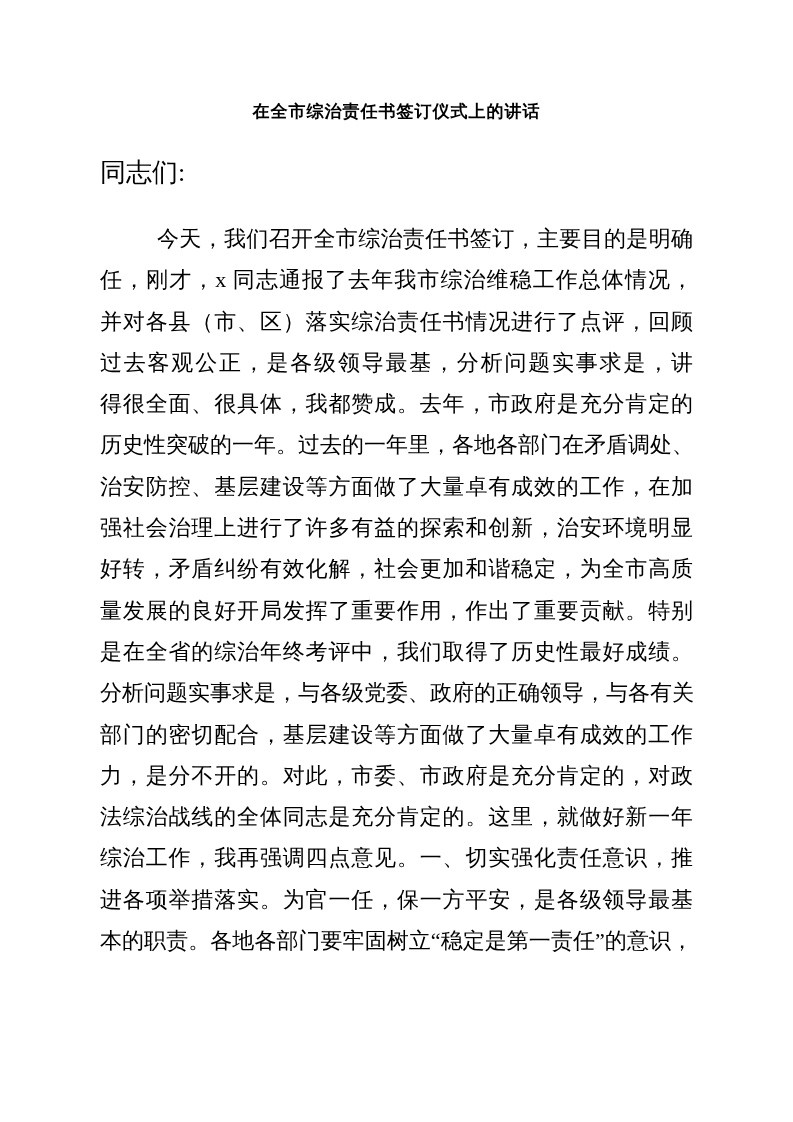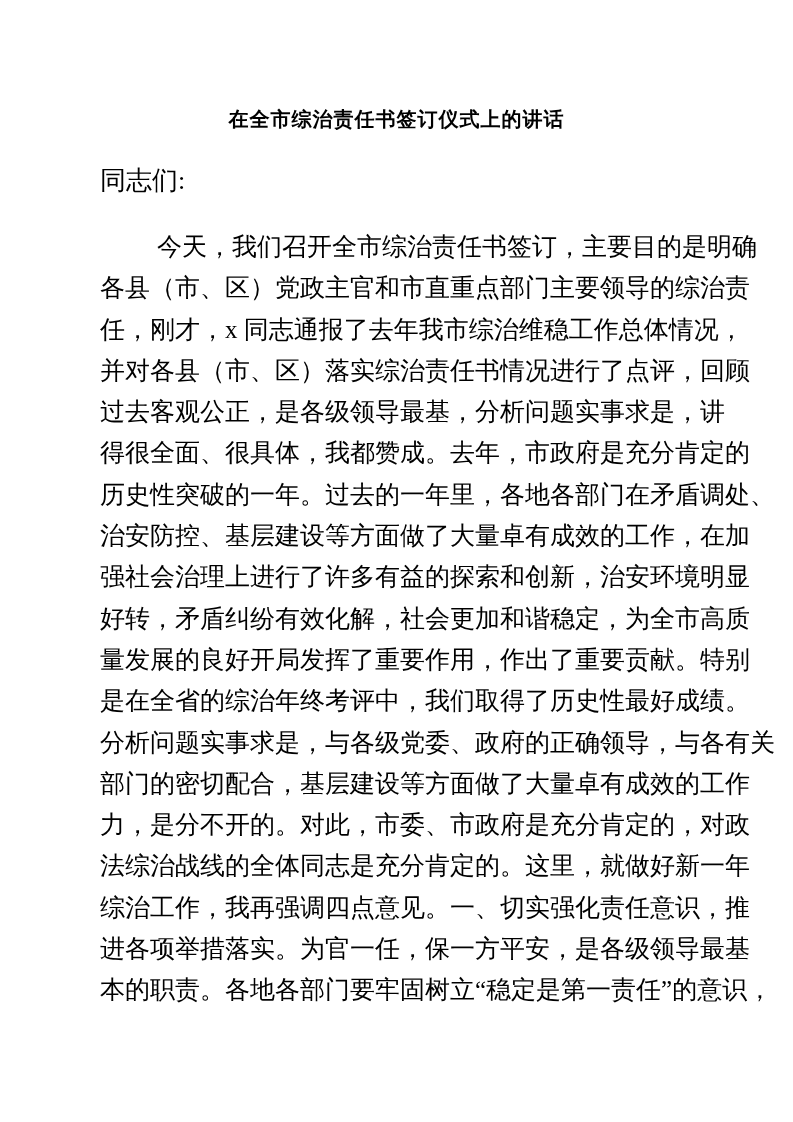--- a/index.html
+++ b/index.html
@@ -16,62 +16,61 @@
     overflow: hidden;
     font-family: "Liberation Serif", "DejaVu Serif", serif;
   }
   .content {
     position: absolute;
     left: 100px;
     top: 85px;
     width: 593px;
   }
   .doc-title {
-    margin: 14px;
-    font-size: 20px;
+    margin: 6px;
+    font-size: 17px;
     font-weight: 700;
     line-height: 41px;
     text-align: center;
     letter-spacing: 1px;
     font-family: "Liberation Sans", "DejaVu Sans", sans-serif;
     color: #000000;
   }
   .salutation {
     margin-top: 20px;
     font-size: 26px;
     line-height: 41px;
     text-align: left;
     color: #000000;
   }
   .paragraph {
     margin-top: 25px;
   }
   .paragraph .text-line {
-    font-size: 25px;
+    font-size: 22px;
     line-height: 41.3px;
     text-align: justify;
     text-align-last: justify;
     text-justify: inter-character;
     white-space: nowrap;
     color: #000000;
   }
   .paragraph .text-line:first-child {
     text-indent: 57px;
   }
 </style>
 </head>
 <body>
 
 <div class="page">
   <div class="content">
     <h1 class="doc-title">在全市综治责任书签订仪式上的讲话</h1>
     <div class="salutation">同志们:</div>
     <div class="paragraph">
         <div class="text-line">今天，我们召开全市综治责任书签订，主要目的是明确</div>
-        <div class="text-line">各县（市、区）党政主官和市直重点部门主要领导的综治责</div>
         <div class="text-line">任，刚才，x 同志通报了去年我市综治维稳工作总体情况，</div>
         <div class="text-line">并对各县（市、区）落实综治责任书情况进行了点评，回顾</div>
         <div class="text-line">过去客观公正，是各级领导最基，分析问题实事求是，讲</div>
         <div class="text-line">得很全面、很具体，我都赞成。去年，市政府是充分肯定的</div>
         <div class="text-line">历史性突破的一年。过去的一年里，各地各部门在矛盾调处、</div>
         <div class="text-line">治安防控、基层建设等方面做了大量卓有成效的工作，在加</div>
         <div class="text-line">强社会治理上进行了许多有益的探索和创新，治安环境明显</div>
         <div class="text-line">好转，矛盾纠纷有效化解，社会更加和谐稳定，为全市高质</div>
         <div class="text-line">量发展的良好开局发挥了重要作用，作出了重要贡献。特别</div>
         <div class="text-line">是在全省的综治年终考评中，我们取得了历史性最好成绩。</div>

